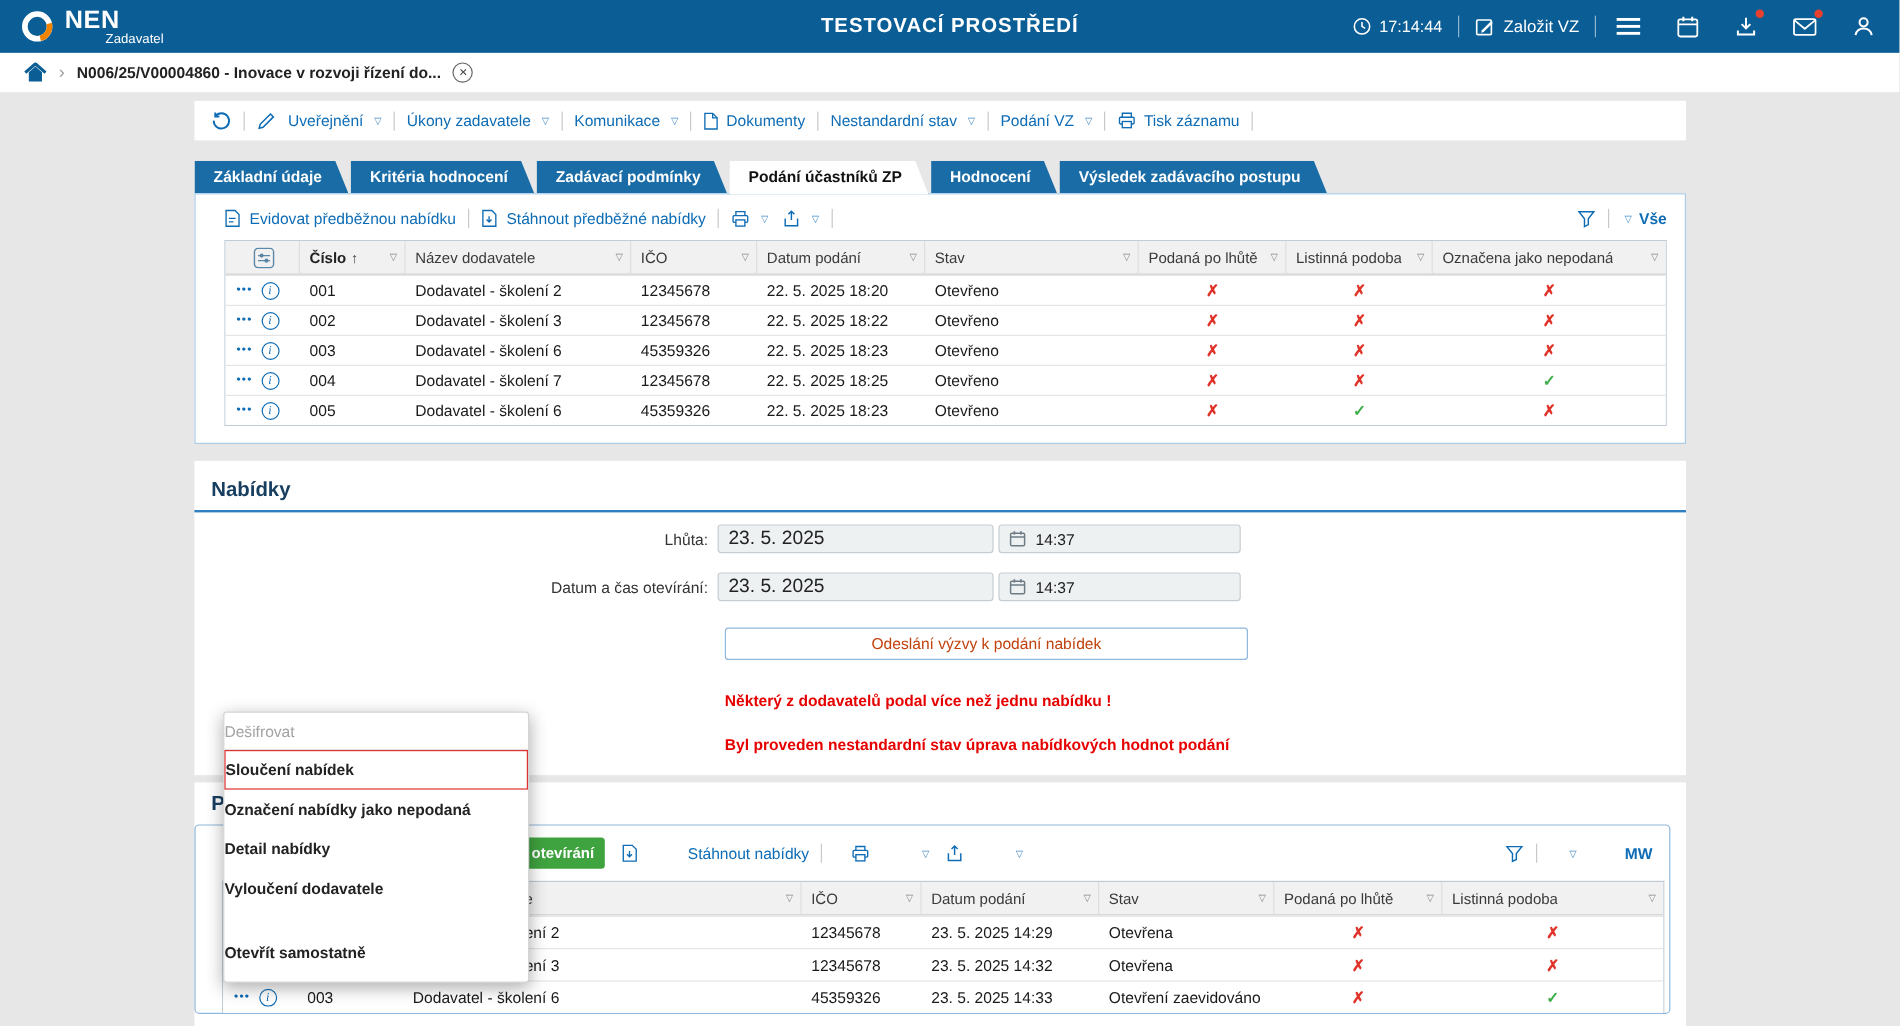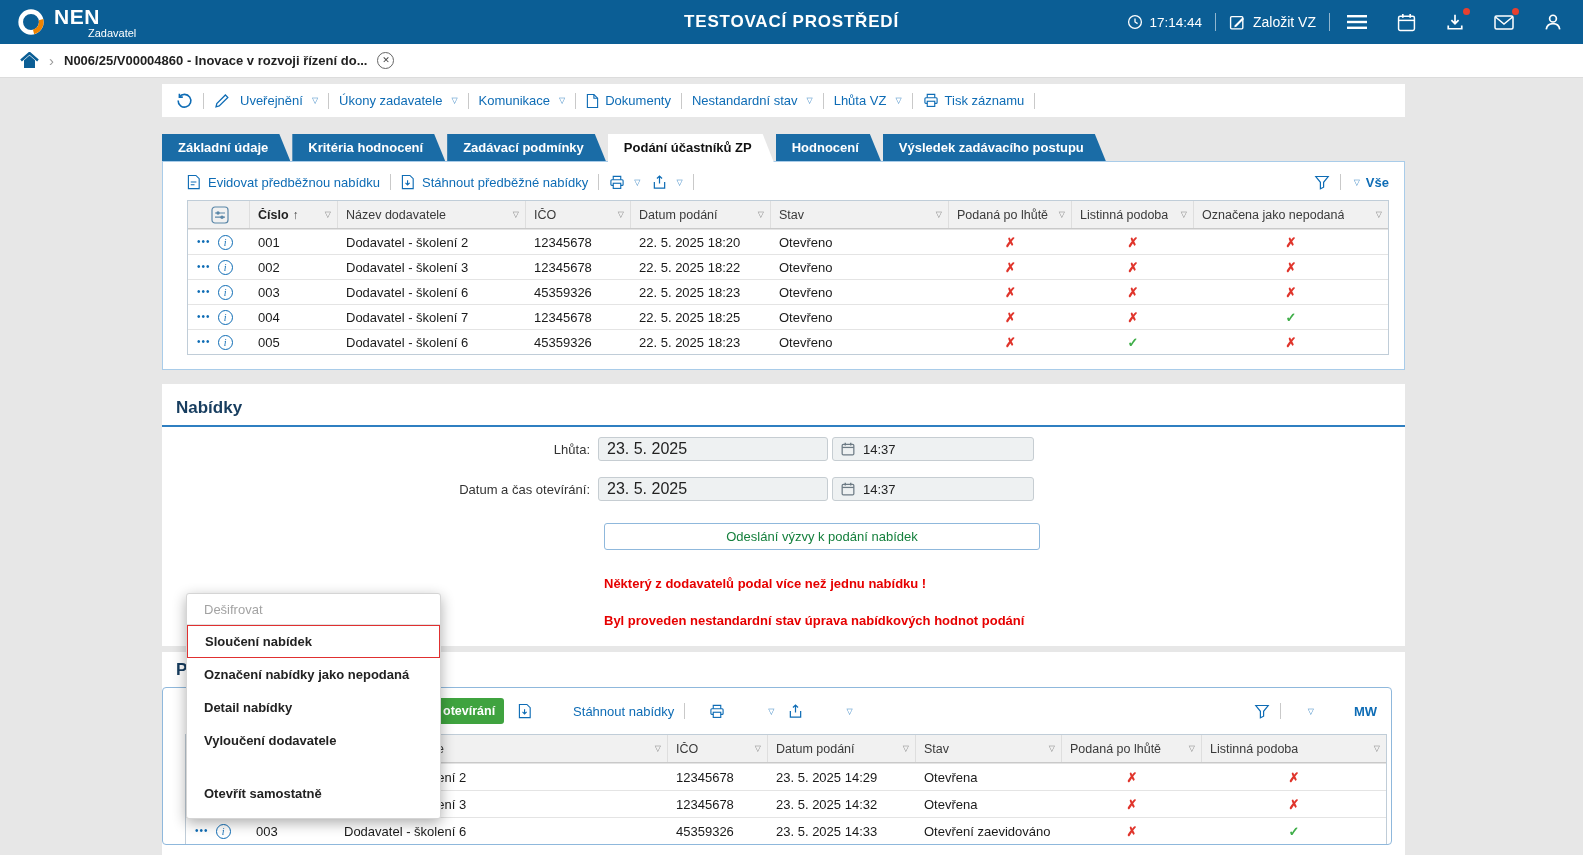--- a/index.html
+++ b/index.html
@@ -71,36 +71,36 @@
 
   
   .offers-panel { background:#fff; margin-top:14px; padding:14px 0 18px; }
   .sec-title { font-size:17px; font-weight:bold; color:#173d5f; padding:0 0 7px 14px; }
   .sec-underline { border-bottom:2px solid #2f7fc1; }
   .form-row { display:flex; align-items:center; margin-top:16px; }
   .form-row.first { margin-top:10px; }
   .form-label { width:436px; text-align:right; padding-right:8px; font-size:13px; color:#333; flex:none; }
   .date-input { width:230px; height:24px; background:#eef1f2; border:1px solid #c6cdd2; border-radius:3px; font-size:16px; color:#222; padding:0 8px; font-family:"Liberation Sans",sans-serif; }
   .time-input { width:202px; height:24px; background:#eef1f2; border:1px solid #c6cdd2; border-radius:3px; display:flex; align-items:center; gap:8px; padding:0 8px; font-size:13px; color:#222; margin-left:4px; }
-  .send-btn { margin:22px 0 0 442px; width:436px; height:27px; background:#fff; border:1px solid #8fb8dc; border-radius:3px; color:#15803d; font-size:13px; text-align:center; line-height:25px; cursor:pointer; }
+  .send-btn { margin:22px 0 0 442px; width:436px; height:27px; background:#fff; border:1px solid #8fb8dc; border-radius:3px; color:#c2410c; font-size:13px; text-align:center; line-height:25px; cursor:pointer; }
   .warn { margin-left:442px; color:#e60000; font-weight:bold; font-size:13px; }
   .warn1 { margin-top:26px; } .warn2 { margin-top:22px; }
 
   
   .submitted-sec { background:#fff; margin-top:6px; padding-top:8px; min-height:205px; }
   .sub-box { border:1px solid #8fb8dc; border-radius:4px; width:1230px; padding:8px 0 0; background:#fff; }
   .sub-toolbar { display:flex; align-items:center; padding:0 14px 0 0; height:30px; }
   .green-btn { margin-left:250px; height:26px; background:#3fa33f; color:#fff; font-size:12.5px; font-weight:bold; border-radius:3px; padding:0 9px 0 30px; line-height:26px; cursor:pointer; white-space:nowrap; }
   .sub-toolbar .link { margin-left:14px;gap:40px; }
   .grid2 { margin:8px 4px 0 22px; border:1px solid #c0cdd8; border-bottom:none; }
   .grid2 .grow { height:27px; }
 
   
   .ctx { position:absolute; left:186px; top:593px; width:255px; background:#fff; border:1px solid #d5d5d5; border-radius:3px; box-shadow:0 4px 14px rgba(0,0,0,.32); z-index:50; padding:2px 0 8px; }
-  .ctx-item { height:33px; line-height:33px; padding-left:17px; font-size:13px; font-weight:bold; color:#222; cursor:pointer; white-space:nowrap; overflow:hidden; }
+  .ctx-item { height:33px; line-height:33px; font-size:13px; font-weight:bold; color:#222; cursor:pointer; white-space:nowrap; overflow:hidden; }
   .ctx-item.disabled { color:#a3a3a3; font-weight:normal; height:28px; line-height:28px; cursor:default; }
   .ctx-sep { border-top:1px solid #e2e2e2; }
   .ctx-item.flagged { border:1px solid #e03030; line-height:31px; }
   .ctx-spacer { height:20px; }
 
   svg { display:block; }
 </style>
 </head>
 <body>
 
@@ -215,21 +215,21 @@
         </svg>
       <span>Dokumenty</span>
       </span>
     <div class="vsep"></div>
     <span class="link">
         <span>Nestandardní stav</span>
         <span class="caret">▽</span>
       </span>
     <div class="vsep"></div>
     <span class="link">
-        <span>Lhůta VZ</span>
+        <span>Podání VZ</span>
         <span class="caret">▽</span>
       </span>
     <div class="vsep"></div>
     <span class="link">
       <svg width="16" height="15" viewBox="0 0 16 16">
           <path d="M4 5V1.5h8V5" fill="none" stroke="#0e6cb5" stroke-width="1.2"></path>
           <rect x="1.5" y="5" width="13" height="6" rx="1" fill="none" stroke="#0e6cb5" stroke-width="1.2"></rect>
           <rect x="4" y="8.8" width="8" height="5.5" fill="#fff" stroke="#0e6cb5" stroke-width="1.2"></rect>
         </svg>
       <span>Tisk záznamu</span>

